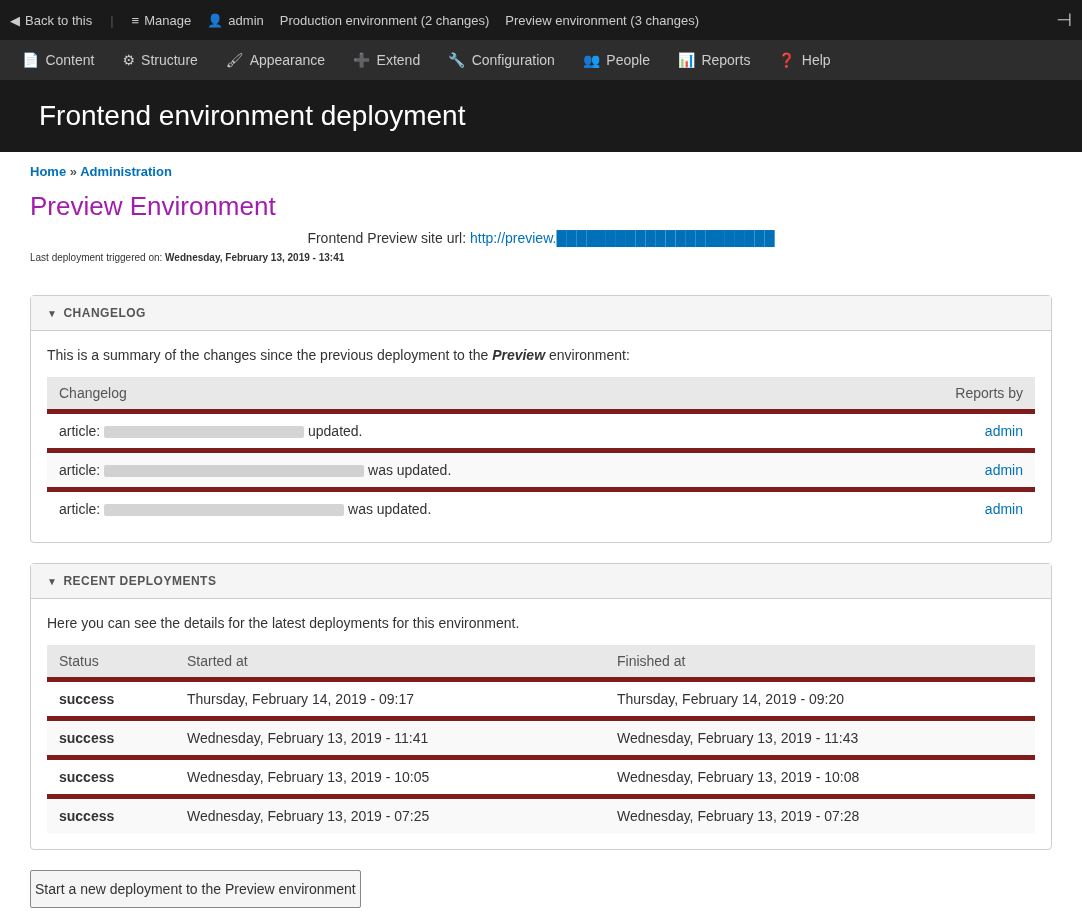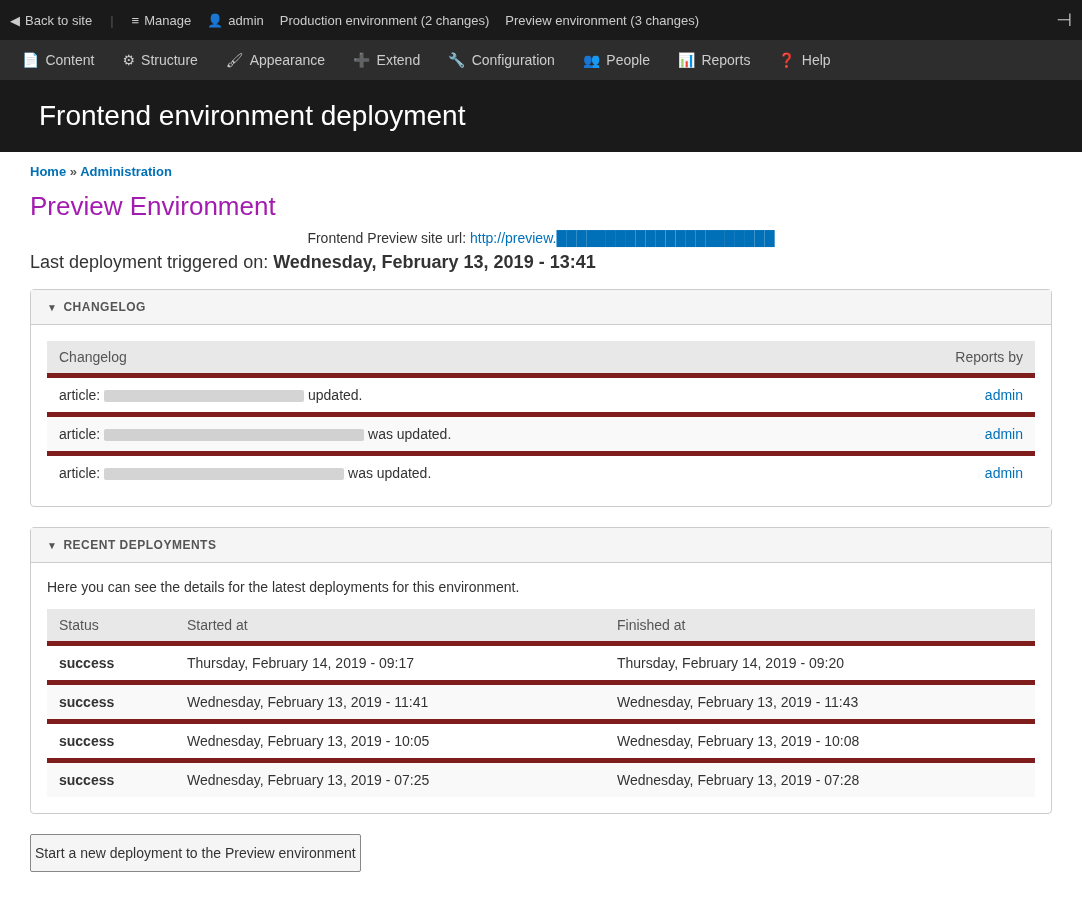--- a/index.html
+++ b/index.html
@@ -88,22 +88,22 @@
       font-size: 14px;
       margin-bottom: 6px;
       text-align: center;
     }
     .site-url-row a {
       color: #0071b8;
       text-decoration: none;
     }
 
     .last-deployment {
-      font-size: 18px;
-      margin-bottom: 16px;
+      font-size: 10px;
+      margin-bottom: 32px;
     }
     .last-deployment strong { font-weight: bold; }
 
     
     .panel {
       border: 1px solid #ccc;
       border-radius: 4px;
       margin-bottom: 20px;
       background: #fff;
     }
@@ -191,21 +191,21 @@
     }
 
     .triangle { font-size: 10px; }
   </style>
 </head>
 <body>
 
 <div class="admin-bar">
   <a>
     <span>◀</span>
-    <span>Back to site</span>
+    <span>Back to this</span>
   </a>
   <span class="separator">|</span>
   <a>
     <span>≡</span>
     <span>Manage</span>
   </a>
   <a>
     <span>👤</span>
     <span>admin</span>
   </a>
@@ -279,20 +279,25 @@
     <span>Last deployment triggered on:</span>
     <strong>Wednesday, February 13, 2019 - 13:41</strong>
   </div>
 
   <div class="panel">
     <div class="panel-header">
       <span class="triangle">▼</span>
       <span>CHANGELOG</span>
     </div>
     <div class="panel-body">
+      <div class="panel-desc">
+        <span>This is a summary of the changes since the previous deployment to the</span>
+        <em>Preview</em>
+        <span>environment:</span>
+      </div>
       <table class="data-table">
         <thead>
           <tr>
             <th>Changelog</th>
             <th class="right">Reports by</th>
           </tr>
         </thead>
         <tbody>
           <tr>
             <td>

